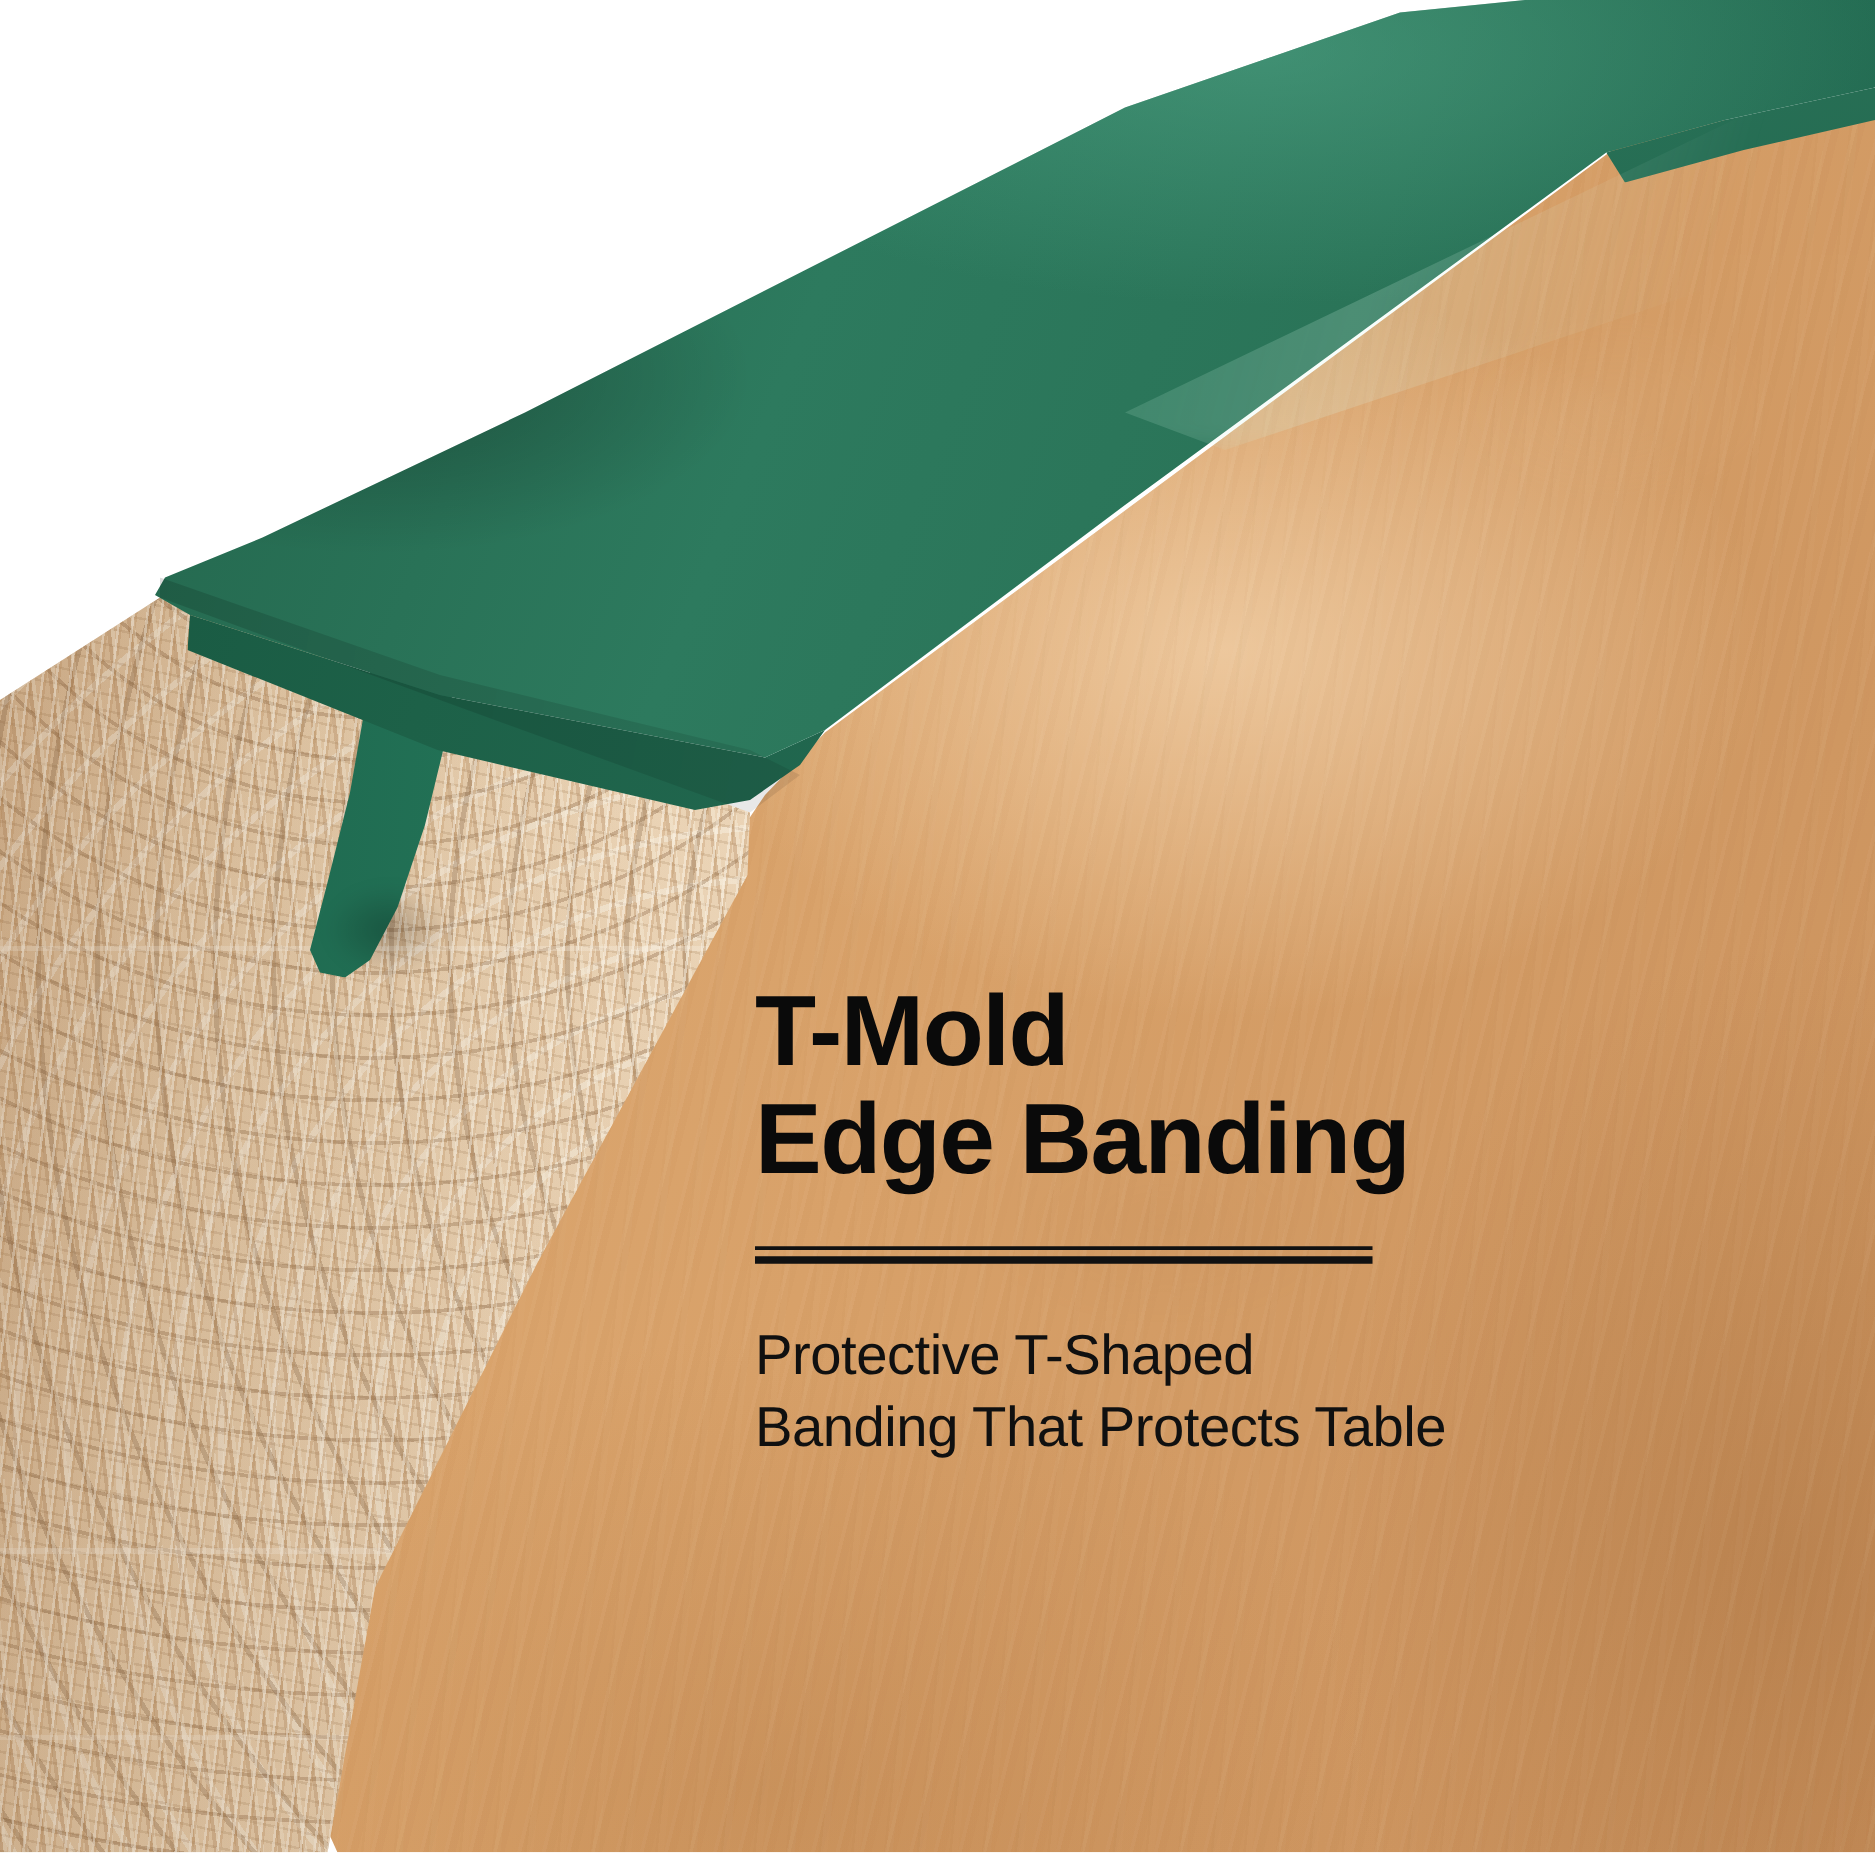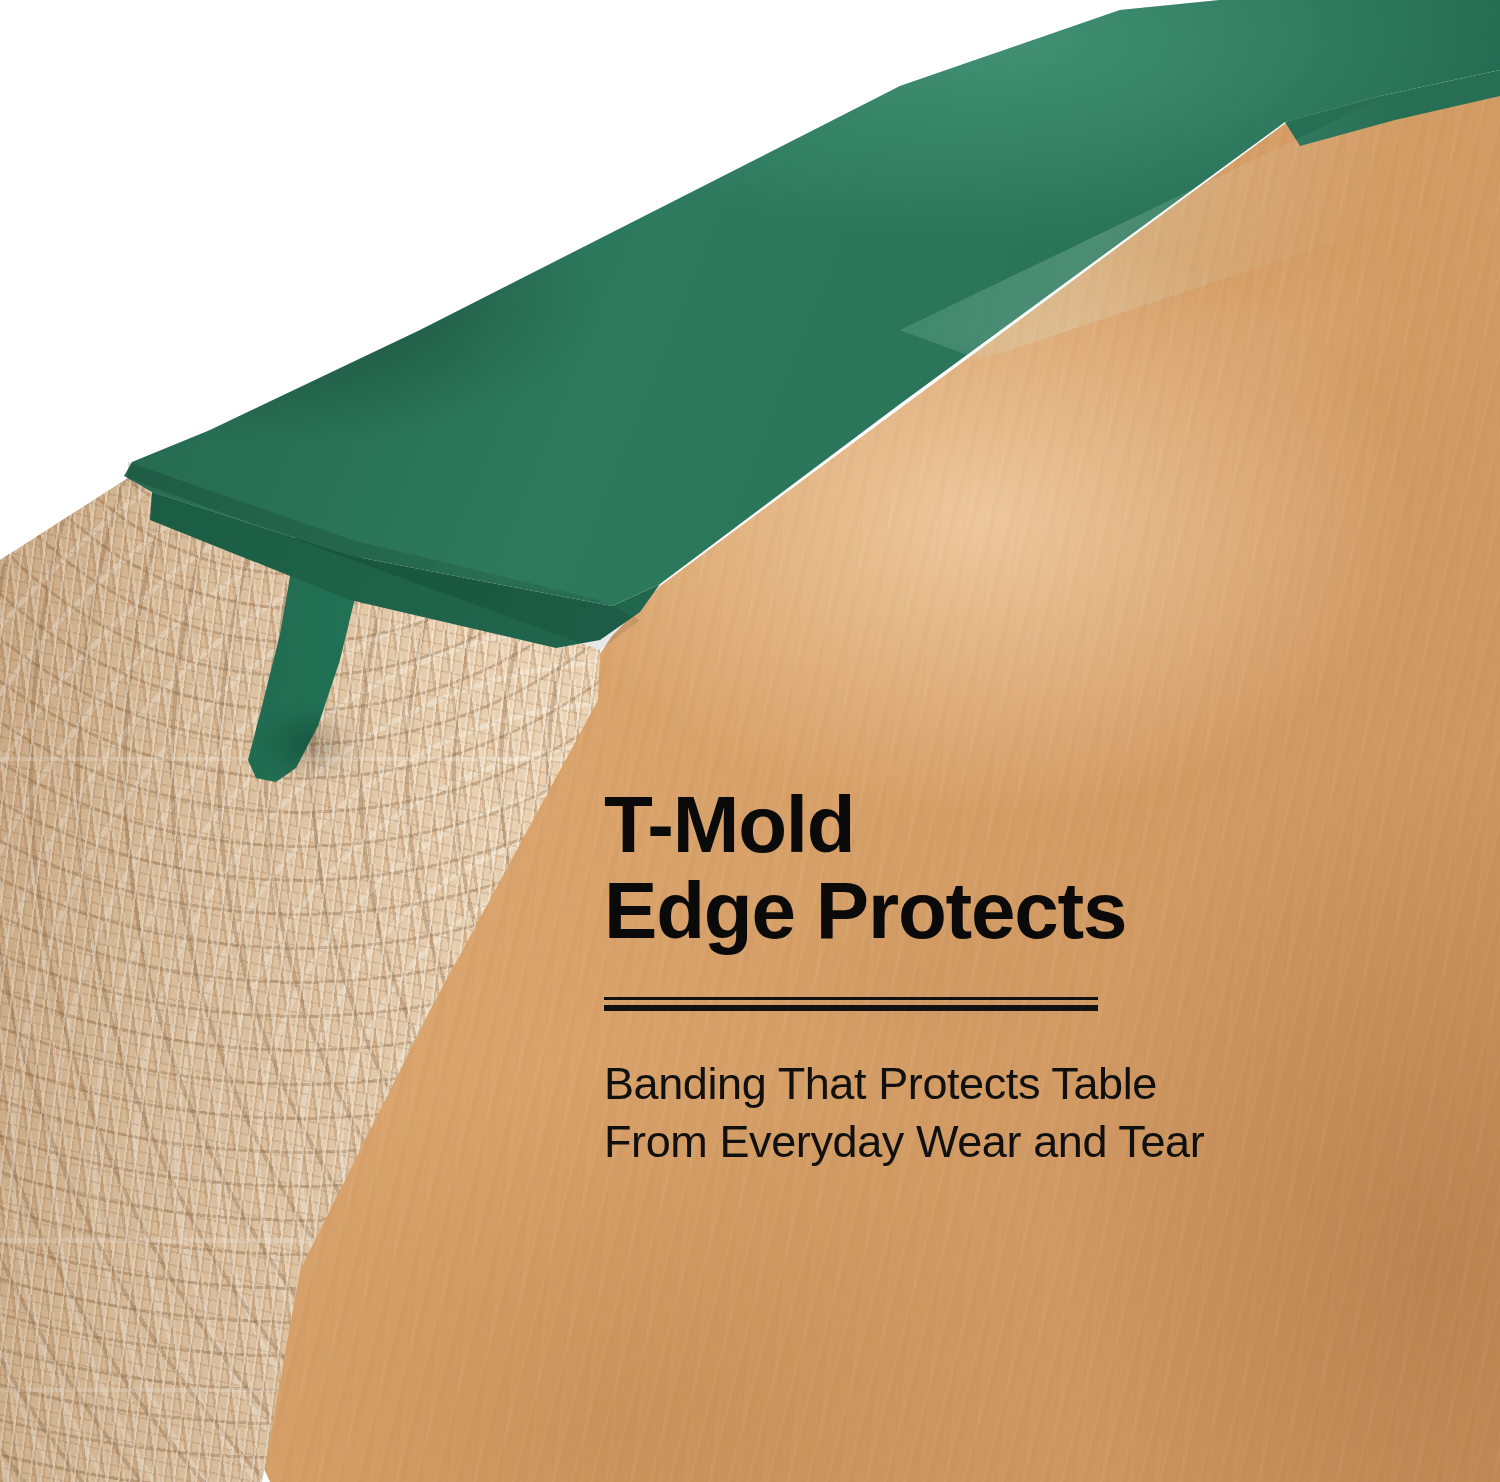--- a/index.html
+++ b/index.html
@@ -388,28 +388,28 @@
     <div class="tmold-top"></div>
     <div class="tmold-return"></div>
     <div class="green-wood-seam"></div>
     <div class="tmold-highlight"></div>
 
   </div>
 
   <div class="text-block">
 
     <h1 class="headline">T-Mold</h1>
-    <h1 class="headline">Edge Protects</h1>
+    <h1 class="headline">Edge Banding</h1>
 
     <div class="divider">
       <div class="rule-thin"></div>
       <div class="rule-gap"></div>
       <div class="rule-thick"></div>
     </div>
 
     <p class="subcopy">
+      <span class="sub-line">Protective T-Shaped</span>
       <span class="sub-line">Banding That Protects Table</span>
-      <span class="sub-line">From Everyday Wear and Tear</span>
     </p>
 
   </div>
 
 </div>
 
 </body></html>

